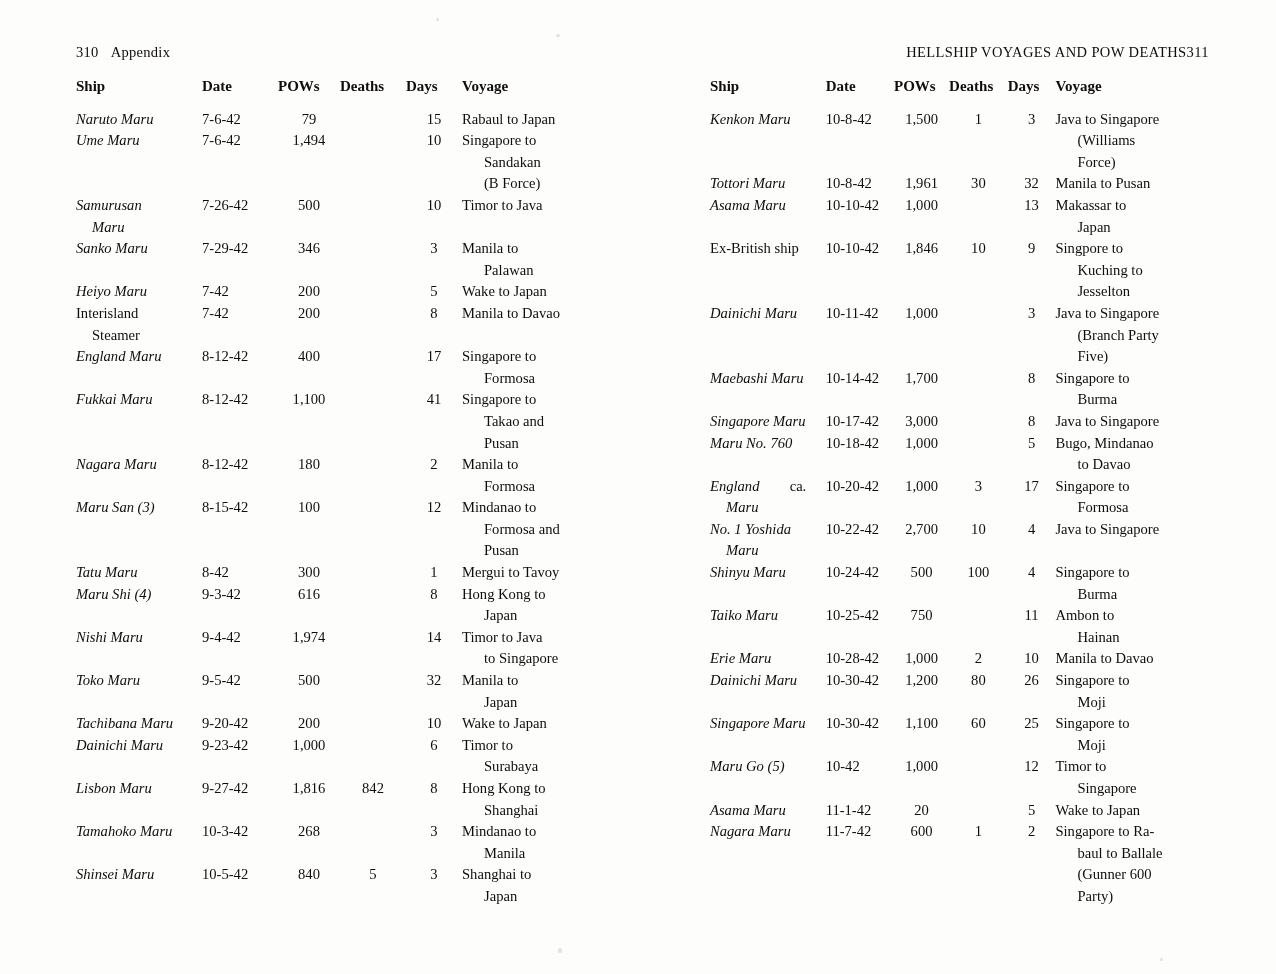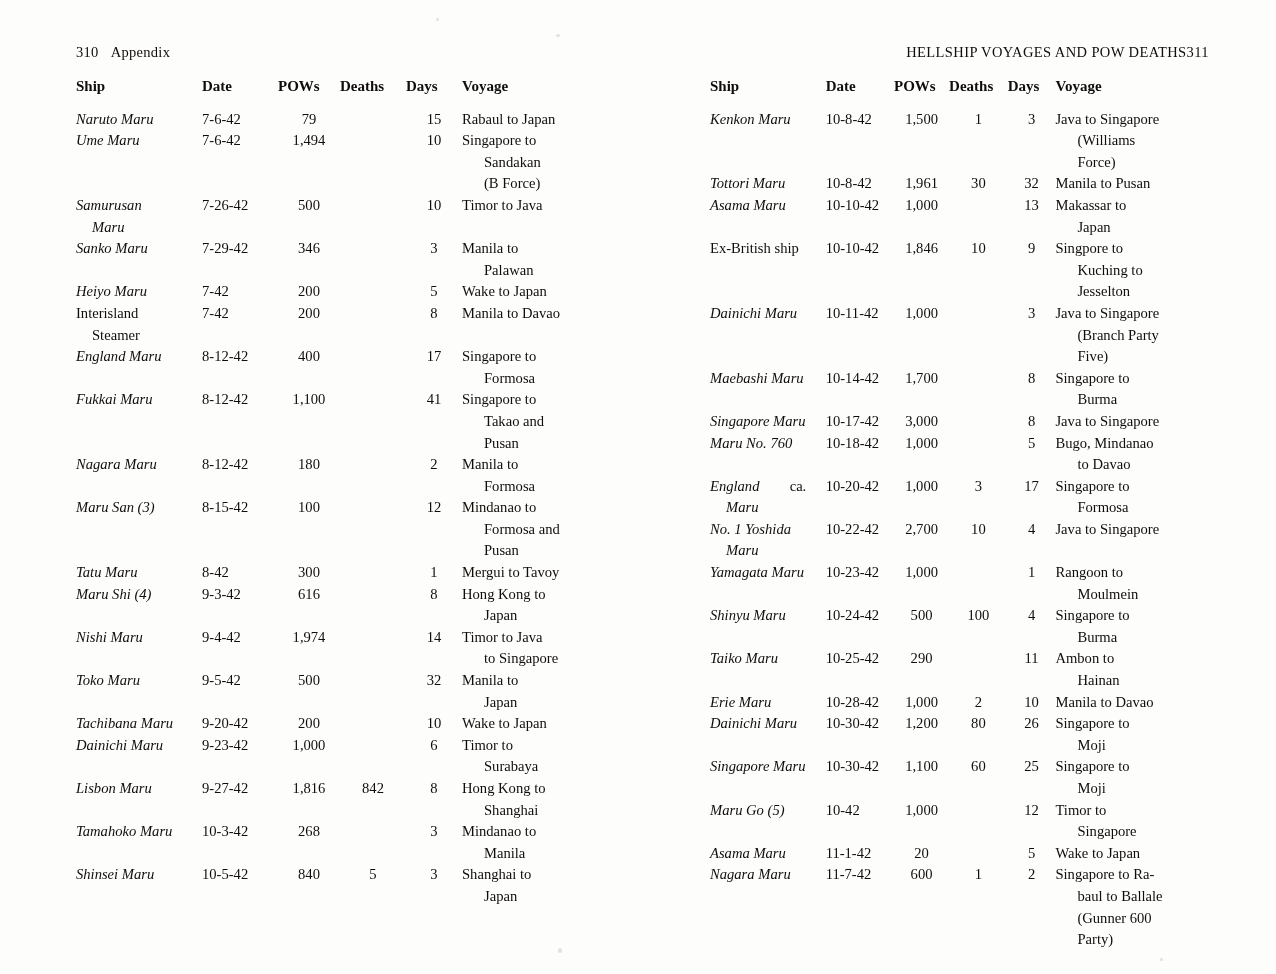--- a/index.html
+++ b/index.html
@@ -455,45 +455,34 @@
             <td class="c-ship ital"><span>No. 1 Yoshida</span><span class="cont">Maru</span></td>
             <td class="c-date datecell"><span>10-22-42</span></td>
             <td class="c-pows">2,700</td>
             <td class="c-deaths">10</td>
             <td class="c-days">4</td>
             <td class="c-voyage">
               <span class="" style="display: block;">Java to Singapore</span>
             </td>
           </tr>
           <tr>
-            <td class="c-ship ital"><span>Yamagata Maru</span></td>
-            <td class="c-date datecell"><span>10-23-42</span></td>
-            <td class="c-pows">1,000</td>
-            <td class="c-deaths"></td>
-            <td class="c-days">1</td>
-            <td class="c-voyage">
-              <span class="" style="display: block;">Rangoon to</span>
-              <span class="vcont">Moulmein</span>
-            </td>
-          </tr>
-          <tr>
             <td class="c-ship ital"><span>Shinyu Maru</span></td>
             <td class="c-date datecell"><span>10-24-42</span></td>
             <td class="c-pows">500</td>
             <td class="c-deaths">100</td>
             <td class="c-days">4</td>
             <td class="c-voyage">
               <span class="" style="display: block;">Singapore to</span>
               <span class="vcont">Burma</span>
             </td>
           </tr>
           <tr>
             <td class="c-ship ital"><span>Taiko Maru</span></td>
             <td class="c-date datecell"><span>10-25-42</span></td>
-            <td class="c-pows">290</td>
+            <td class="c-pows">750</td>
             <td class="c-deaths"></td>
             <td class="c-days">11</td>
             <td class="c-voyage">
               <span class="" style="display: block;">Ambon to</span>
               <span class="vcont">Hainan</span>
             </td>
           </tr>
           <tr>
             <td class="c-ship ital"><span>Erie Maru</span></td>
             <td class="c-date datecell"><span>10-28-42</span></td>

